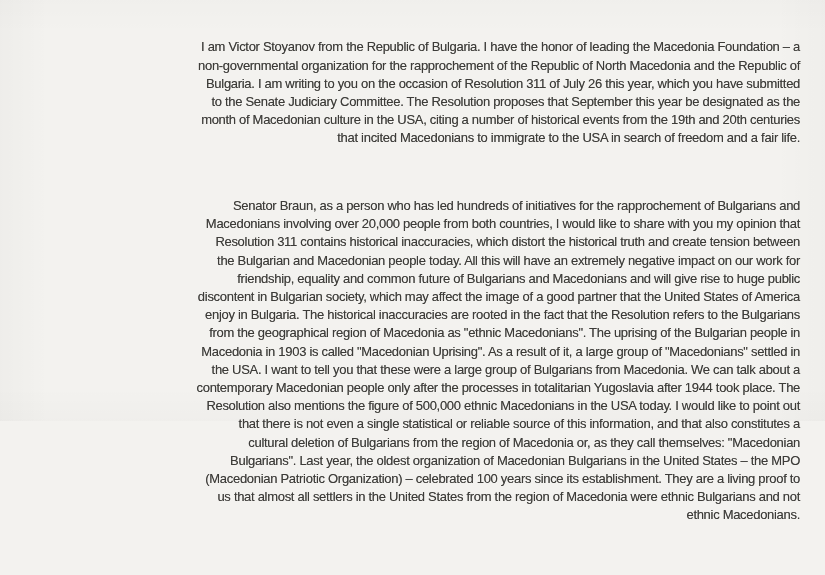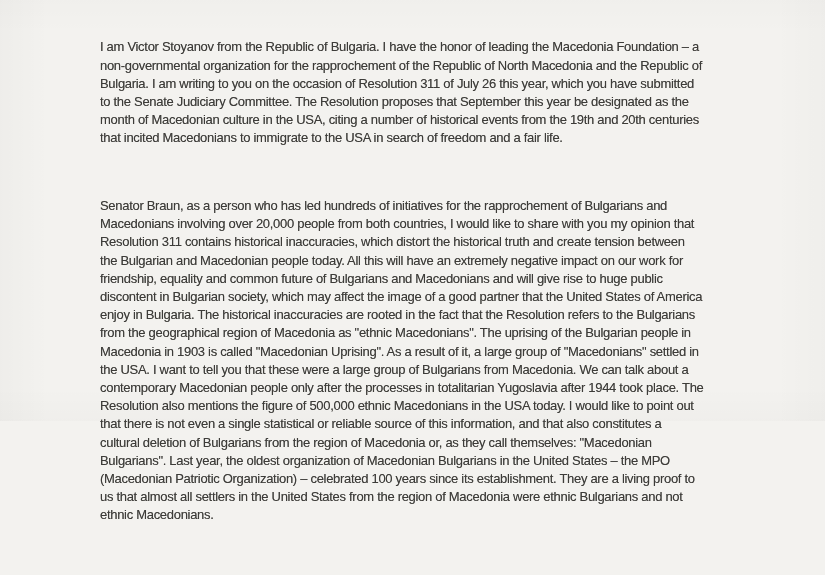--- a/index.html
+++ b/index.html
@@ -14,20 +14,21 @@
     font-family: "Liberation Sans", sans-serif;
   }
   .page {
     position: relative;
     width: 825px;
     height: 421px;
     background:
       linear-gradient(180deg, rgba(0,0,0,0.012) 0%, rgba(0,0,0,0) 8%, rgba(0,0,0,0) 92%, rgba(0,0,0,0.015) 100%),
       linear-gradient(90deg, rgba(0,0,0,0.018) 0%, rgba(0,0,0,0) 6%, rgba(0,0,0,0) 94%, rgba(0,0,0,0.015) 100%),
       #f3f2ef;
+    text-align: right;
   }
   .letter-body {
     position: absolute;
     left: 100px;
     top: 2px;
     width: 700px;
     color: #3d3c39;
     font-size: 13px;
     line-height: 18.2px;
     letter-spacing: -0.3px;

